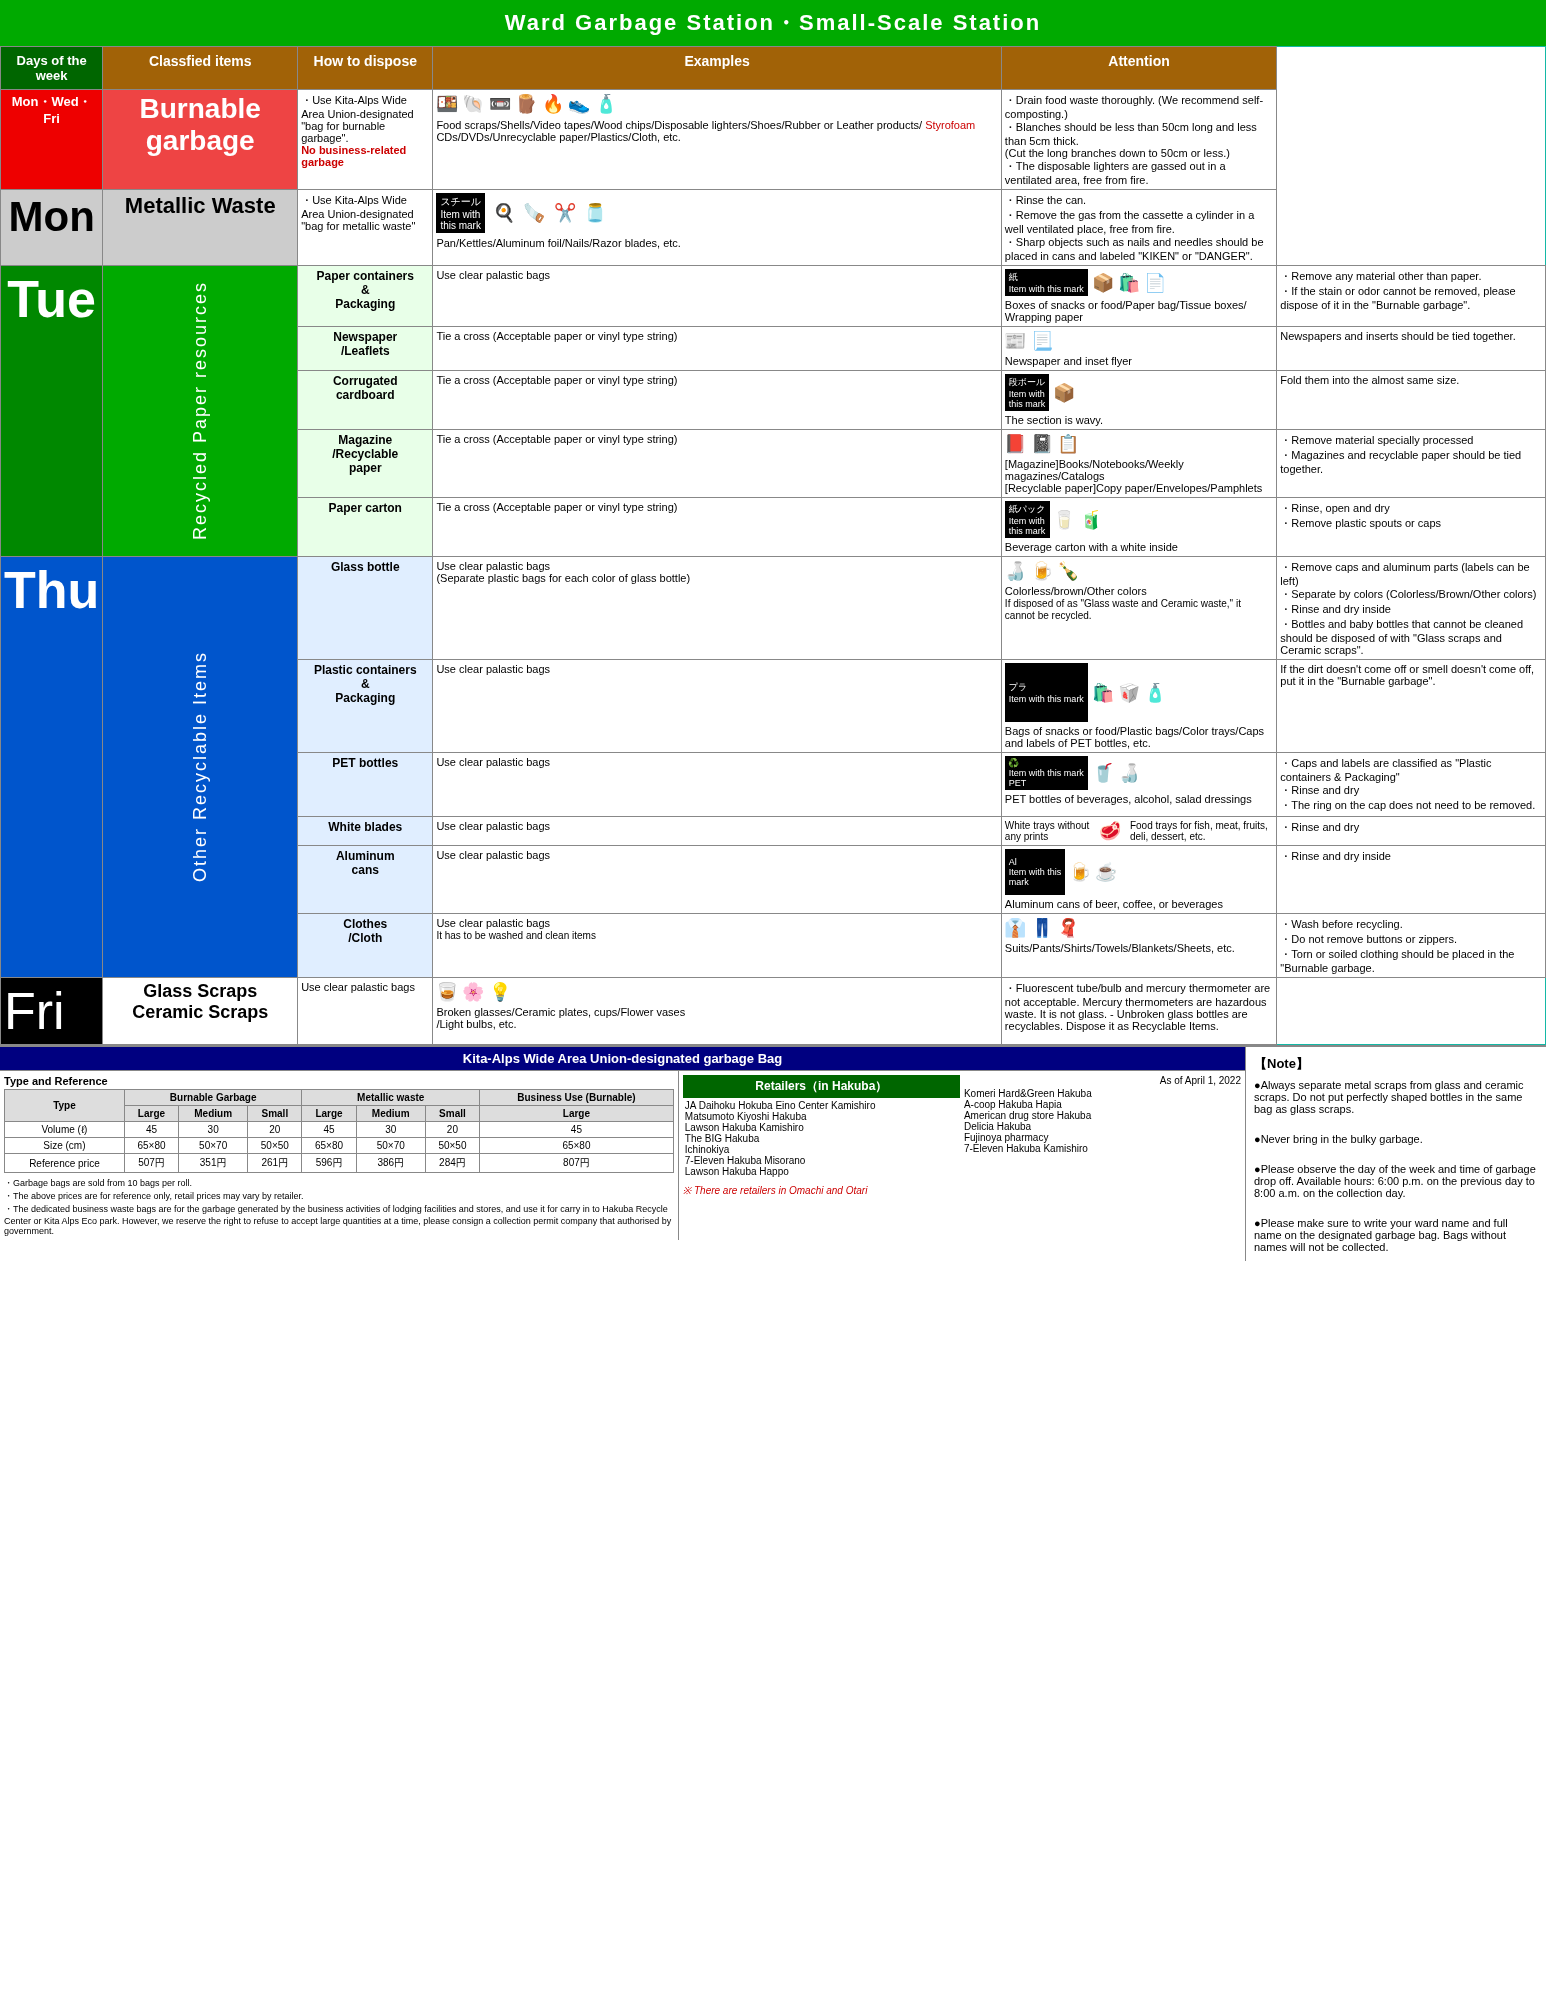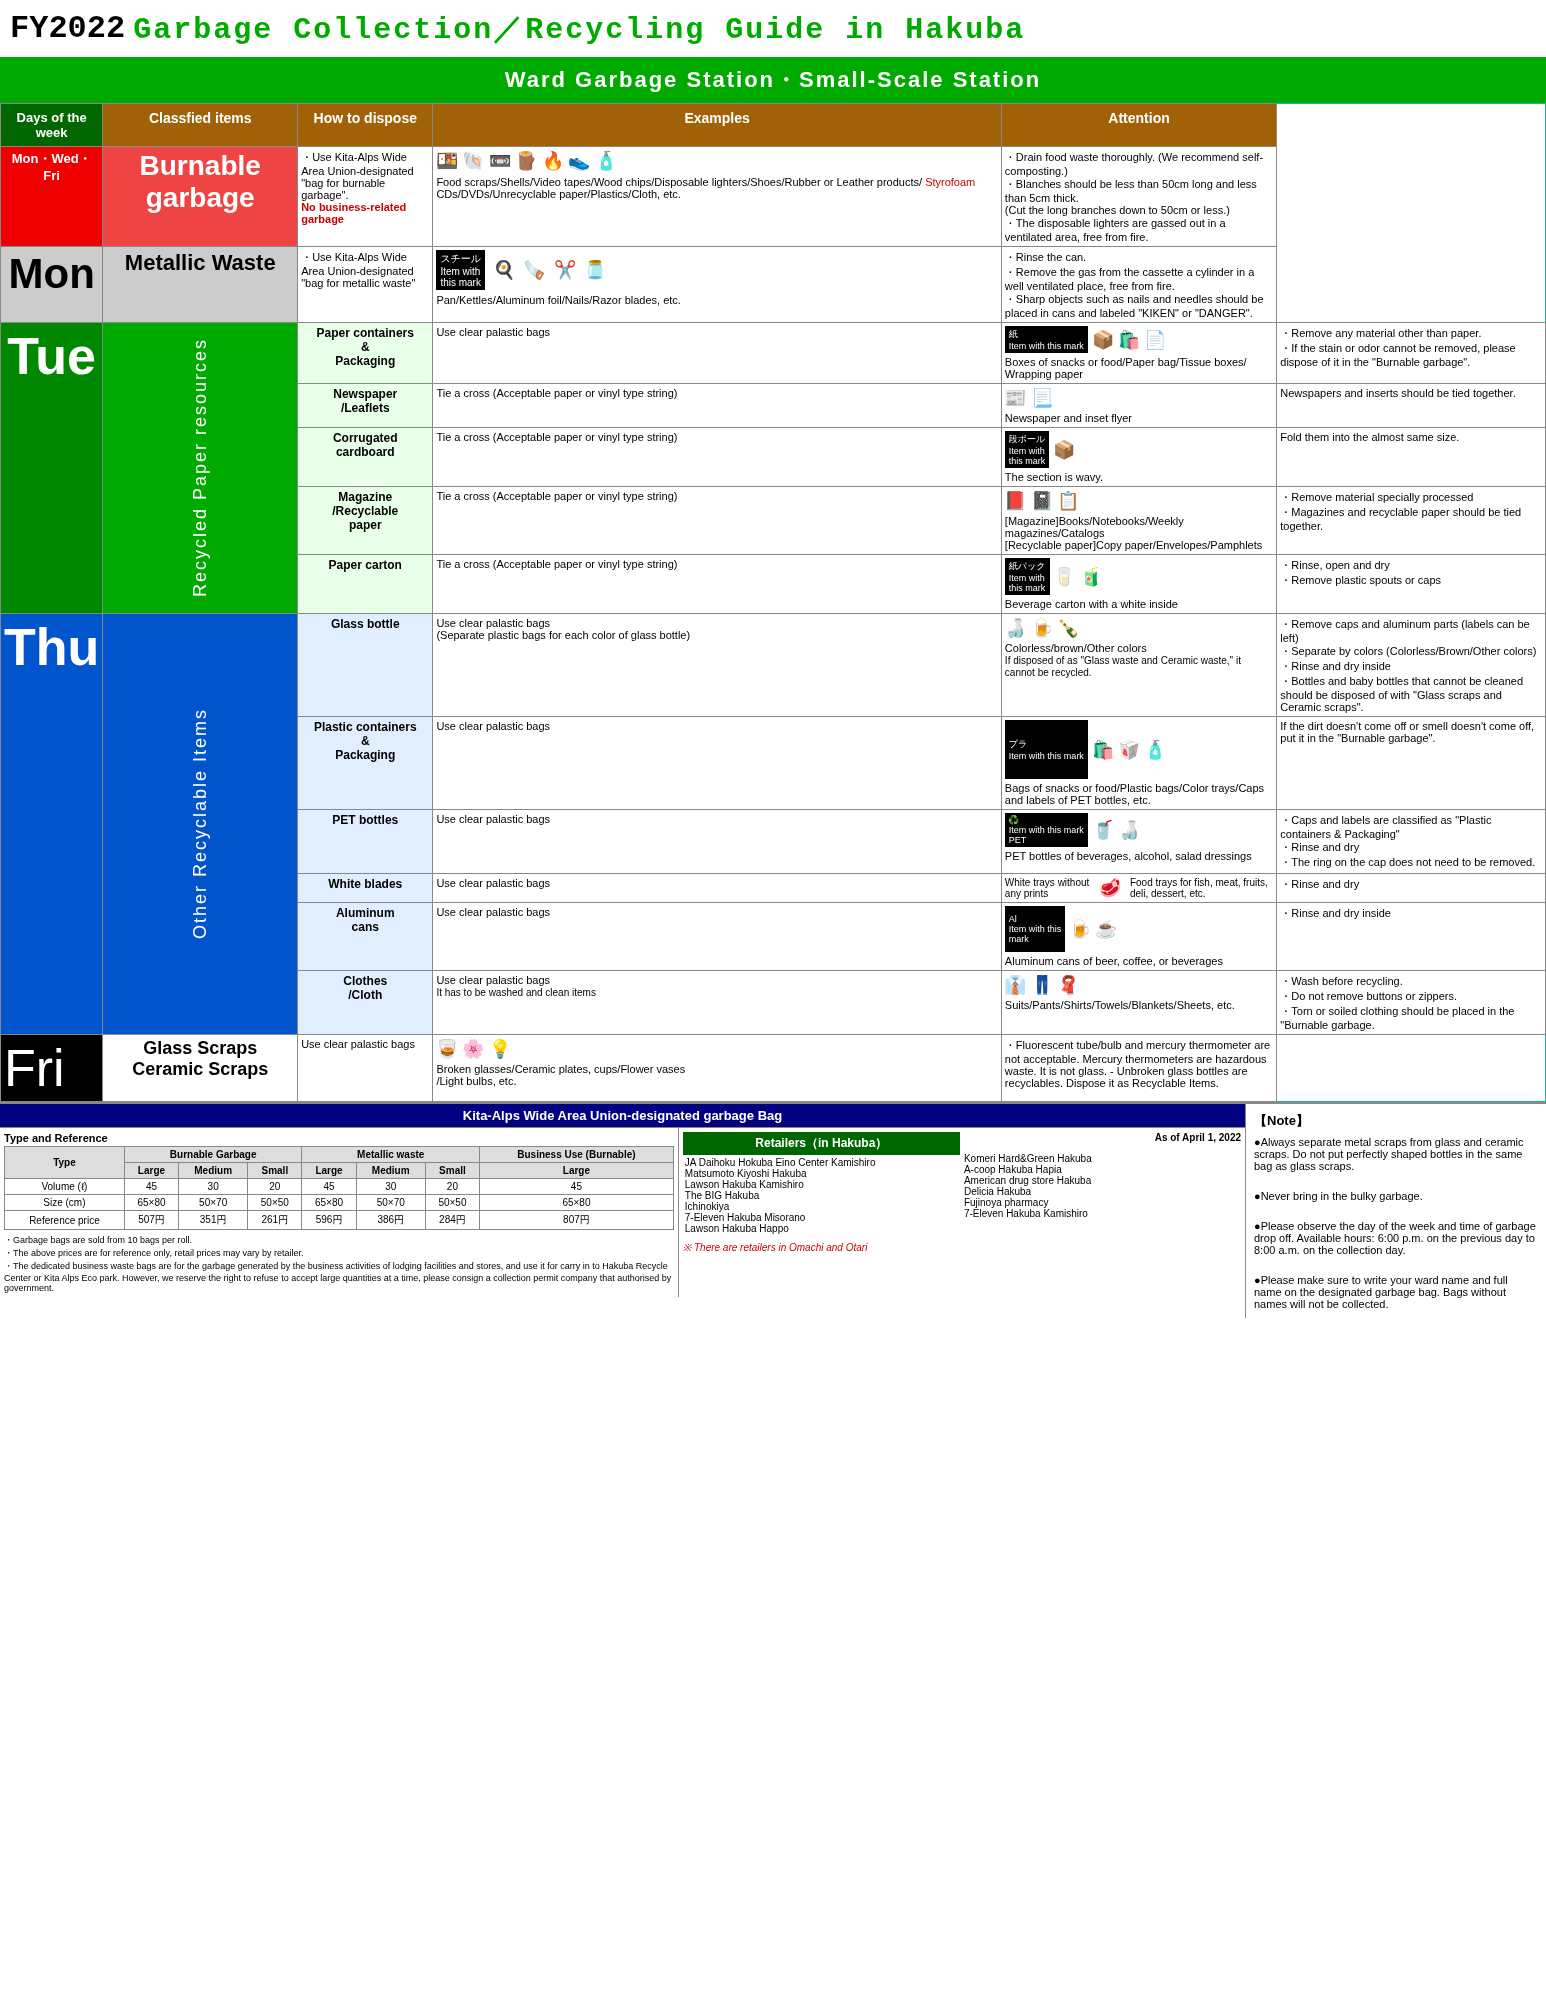--- a/index.html
+++ b/index.html
@@ -65,24 +65,20 @@
     .fri-cell { background: #000; color: #fff; }
     
     
     .rotated-label { transform: rotate(180deg); display: inline-block; }
   </style>
 </head>
 <body>
 
 <div class="page">
 
-  <div class="title-row">
-    <span class="title-fy">FY2022</span>
-    <span class="title-main">Garbage Collection／Recycling Guide in Hakuba</span>
-  </div>
 
   <div class="station-header">Ward  Garbage  Station・Small-Scale  Station</div>
 
   <table class="main-table">
 
     <tbody>
         <tr>
       <th class="col-header-days" style="width:90px;">Days of the week</th>
       <th class="col-header" style="width:200px;">Classfied items</th>
       <th class="col-header" style="width:140px;">How to dispose</th>
@@ -423,21 +419,21 @@
                 <div>JA Daihoku Hokuba Eino Center Kamishiro</div>
                 <div>Matsumoto Kiyoshi Hakuba</div>
                 <div>Lawson Hakuba Kamishiro</div>
                 <div>The BIG Hakuba</div>
                 <div>Ichinokiya</div>
                 <div>7-Eleven Hakuba Misorano</div>
                 <div>Lawson Hakuba Happo</div>
               </div>
             </div>
             <div style="flex:1;">
-              <div style="font-size:10px;text-align:right;font-weight:bold;margin-bottom:10px;">As of April 1, 2022</div>
+              <div style="font-size:10px;text-align:right;font-weight:normal;margin-bottom:2px;">As of April 1, 2022</div>
               <div style="font-size:10px;">
                 <div>Komeri Hard&amp;Green Hakuba</div>
                 <div>A-coop Hakuba Hapia</div>
                 <div>American drug store Hakuba</div>
                 <div>Delicia Hakuba</div>
                 <div>Fujinoya pharmacy</div>
                 <div>7-Eleven Hakuba Kamishiro</div>
               </div>
             </div>
           </div>

